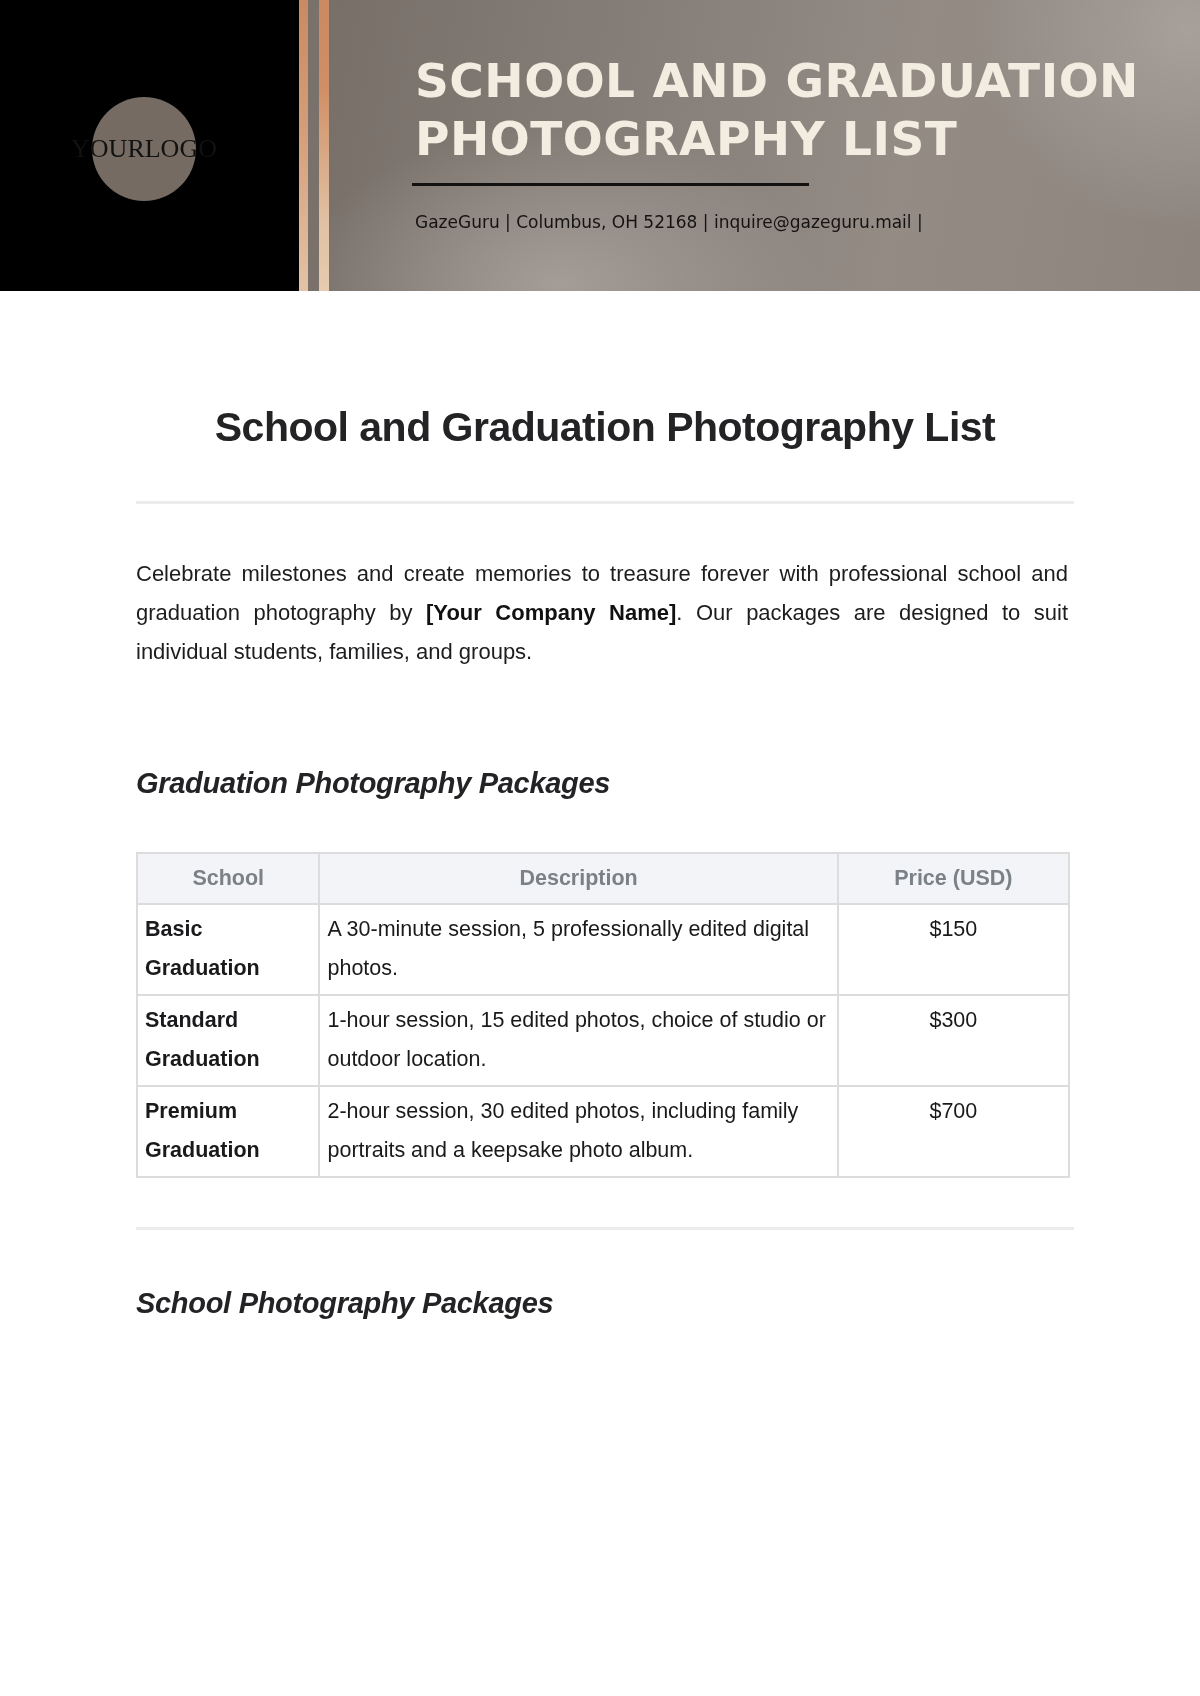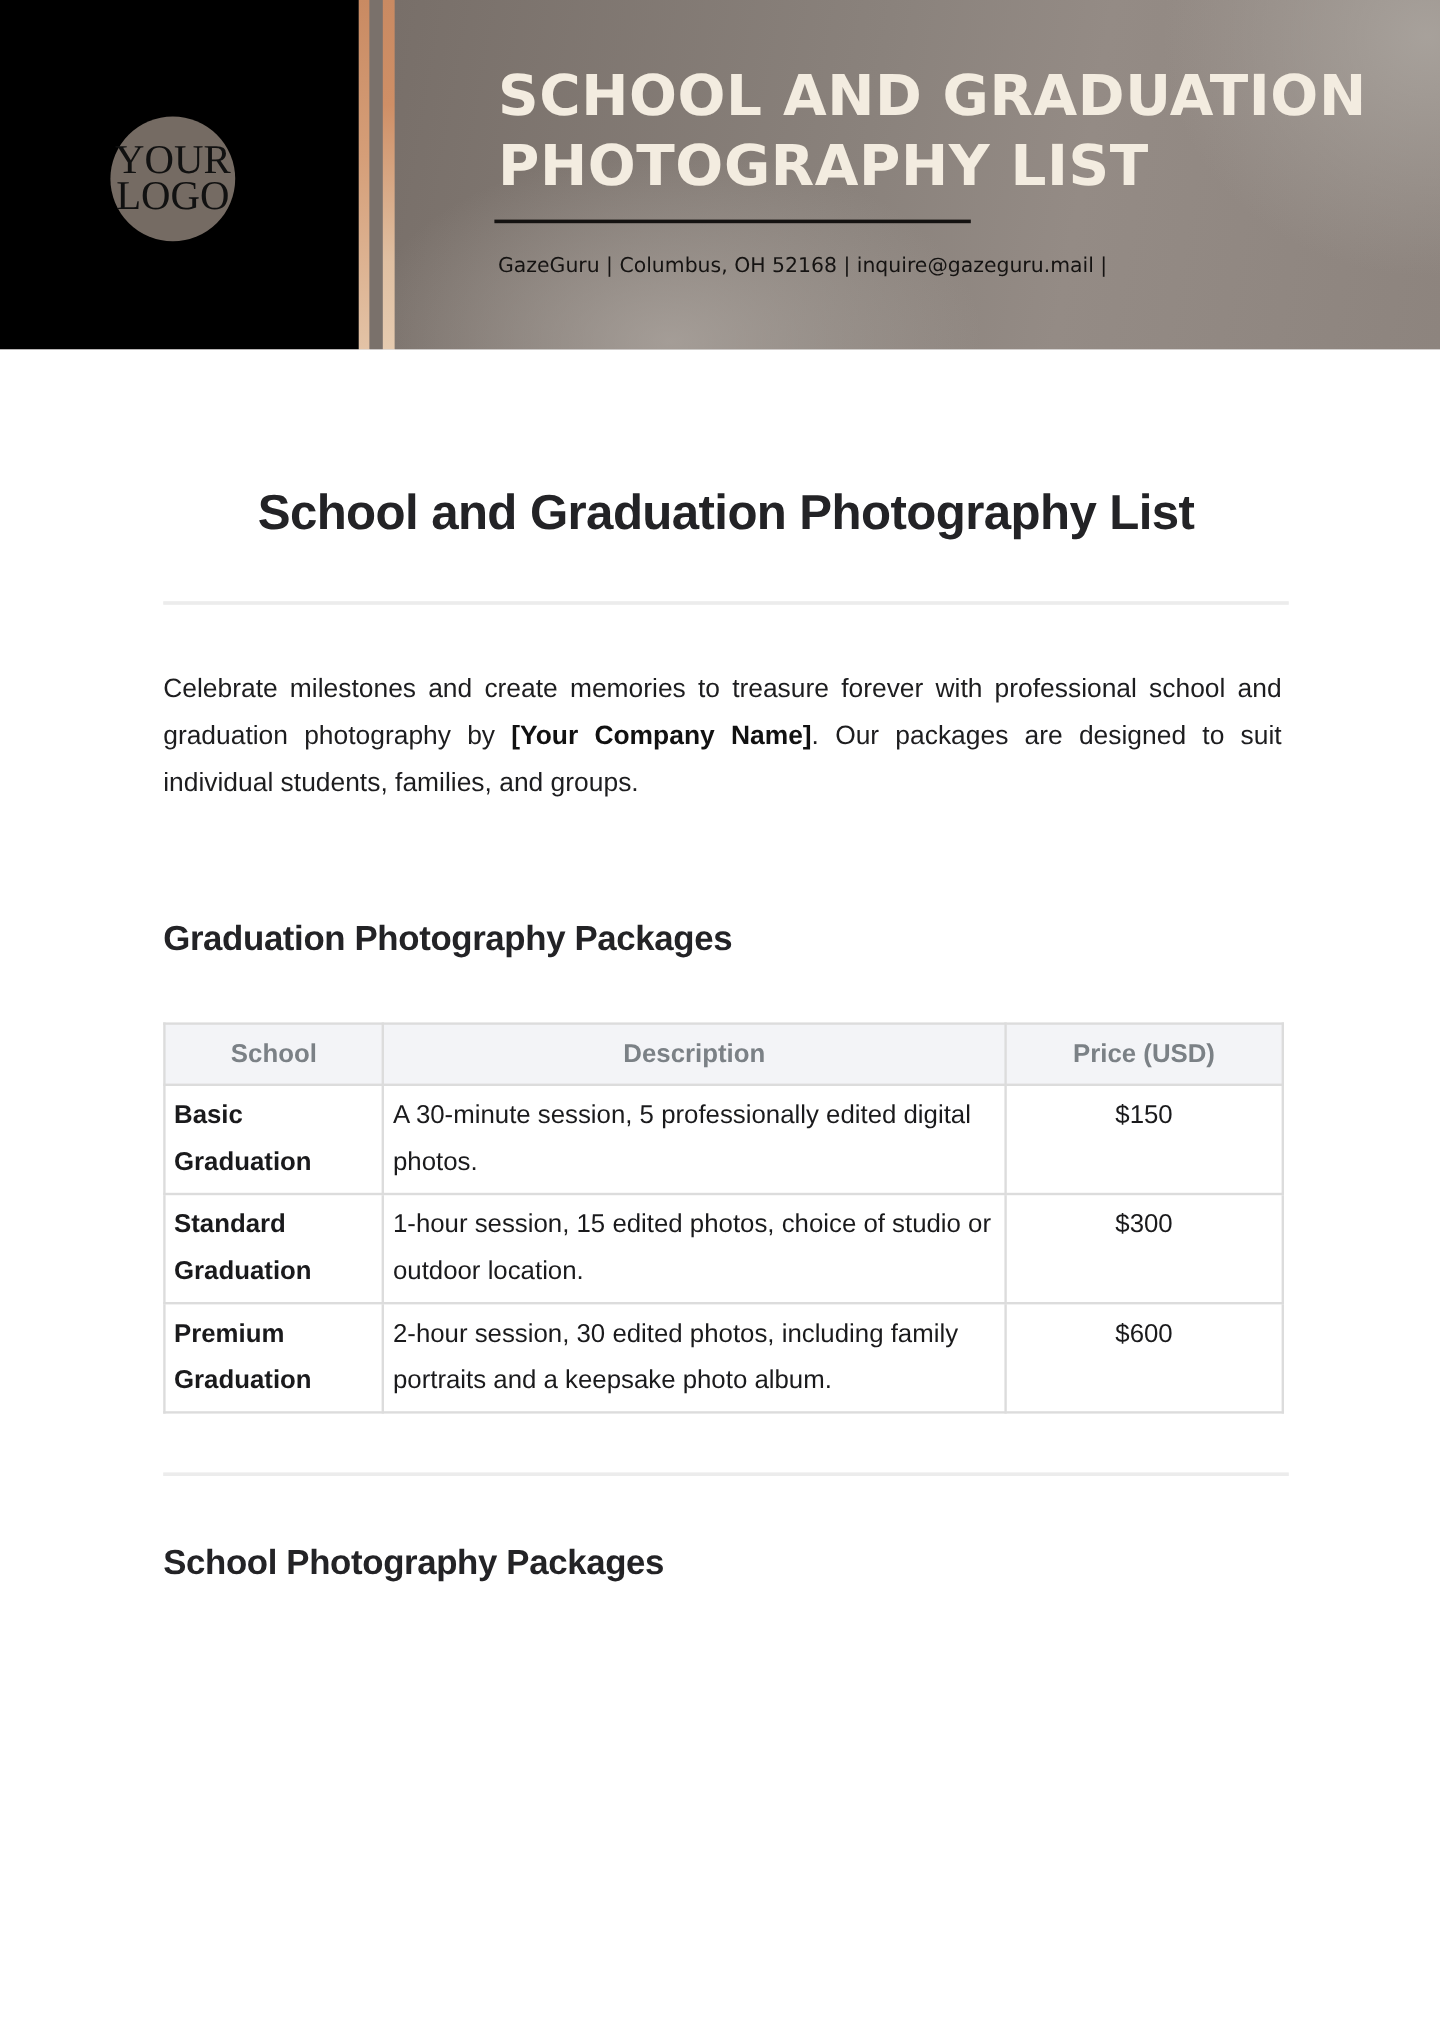--- a/index.html
+++ b/index.html
@@ -9,22 +9,22 @@
   
   .header {
     position: absolute; left: 0; top: 0; width: 1200px; height: 291px;
     background: #7a716b;
   }
   .header-left {
     position: absolute; left: 0; top: 0; width: 299px; height: 291px; background: #000000;
   }
   .logo {
     position: absolute; left: 92px; top: 97px; width: 104px; height: 104px; border-radius: 50%;
-    background: #756b63; display: flex; flex-direction: column; align-items: center; justify-content: center;
-    font-family: "Liberation Serif", "DejaVu Serif", serif; color: #111111; font-size: 34px; line-height: 30px;
+    background: #756b63; display: flex; flex-direction: row; align-items: center; justify-content: center;
+    font-family: "Liberation Serif", "DejaVu Serif", serif; color: #111111; font-size: 26px; line-height: 30px;
     text-align: right;
   }
   .stripe {
     position: absolute; top: 0; height: 291px;
   }
   .stripe-1 { left: 299px; width: 9px; background: linear-gradient(180deg, #c98a62 0%, #d59e78 45%, #e3c3a6 100%); }
   .stripe-gap { left: 308px; width: 11px; background: #7a716b; }
   .stripe-2 { left: 319px; width: 10px; background: linear-gradient(180deg, #c98a62 0%, #cf8f66 30%, #e0c0a2 75%, #e6cbb0 100%); }
   .header-panel {
     position: absolute; left: 329px; top: 0; width: 871px; height: 291px;
@@ -60,20 +60,21 @@
 
   .intro {
     position: absolute; left: 136px; top: 554px; width: 932px;
     font-size: 22px; line-height: 39px; color: #1d1d1f; text-align: justify;
   }
   .intro b { font-weight: bold; color: #111; }
 
   .section-heading {
     position: absolute; left: 136px; font-weight: bold; font-size: 29px; line-height: 36px; color: #232326;
     letter-spacing: -0.3px;
+    font-style: italic;
   }
   .sh-1 { top: 765px; }
   .sh-2 { top: 1285px; }
 
   table.packages {
     position: absolute; left: 136px; top: 852px; width: 934px; border-collapse: collapse;
     font-size: 21.5px;
   }
   table.packages th, table.packages td { border: 2px solid #dcdcdc; }
   table.packages th {
@@ -129,20 +130,20 @@
       <td class="price">$150</td>
     </tr>
     <tr>
       <td class="pkg">Standard Graduation</td>
       <td class="desc">1-hour session, 15 edited photos, choice of studio or outdoor location.</td>
       <td class="price">$300</td>
     </tr>
     <tr>
       <td class="pkg">Premium Graduation</td>
       <td class="desc">2-hour session, 30 edited photos, including family portraits and a keepsake photo album.</td>
-      <td class="price">$600</td>
+      <td class="price">$700</td>
     </tr>
   </tbody>
 </table>
 
 <div class="divider divider-2"></div>
 
 <h3 class="section-heading sh-2">School Photography Packages</h3>
 
 </body></html>

